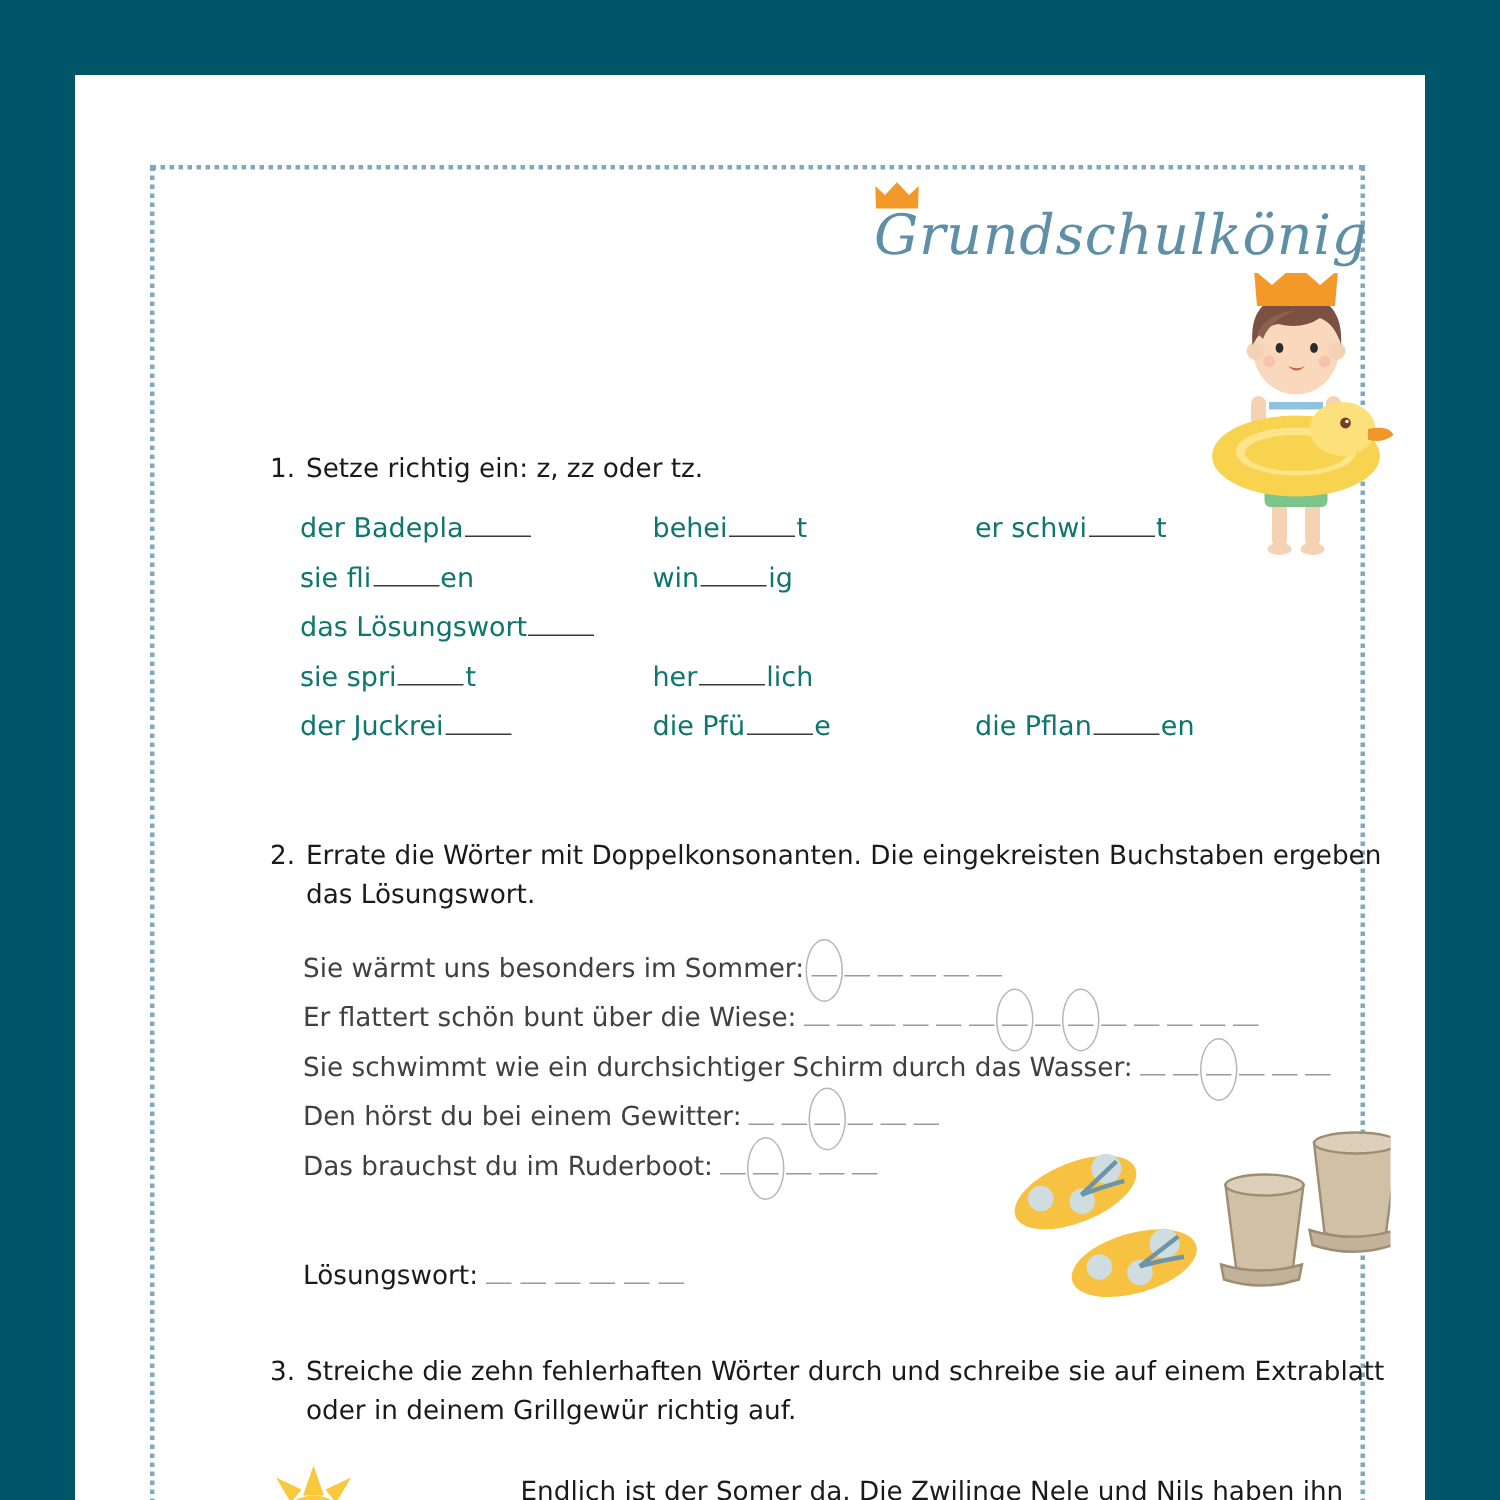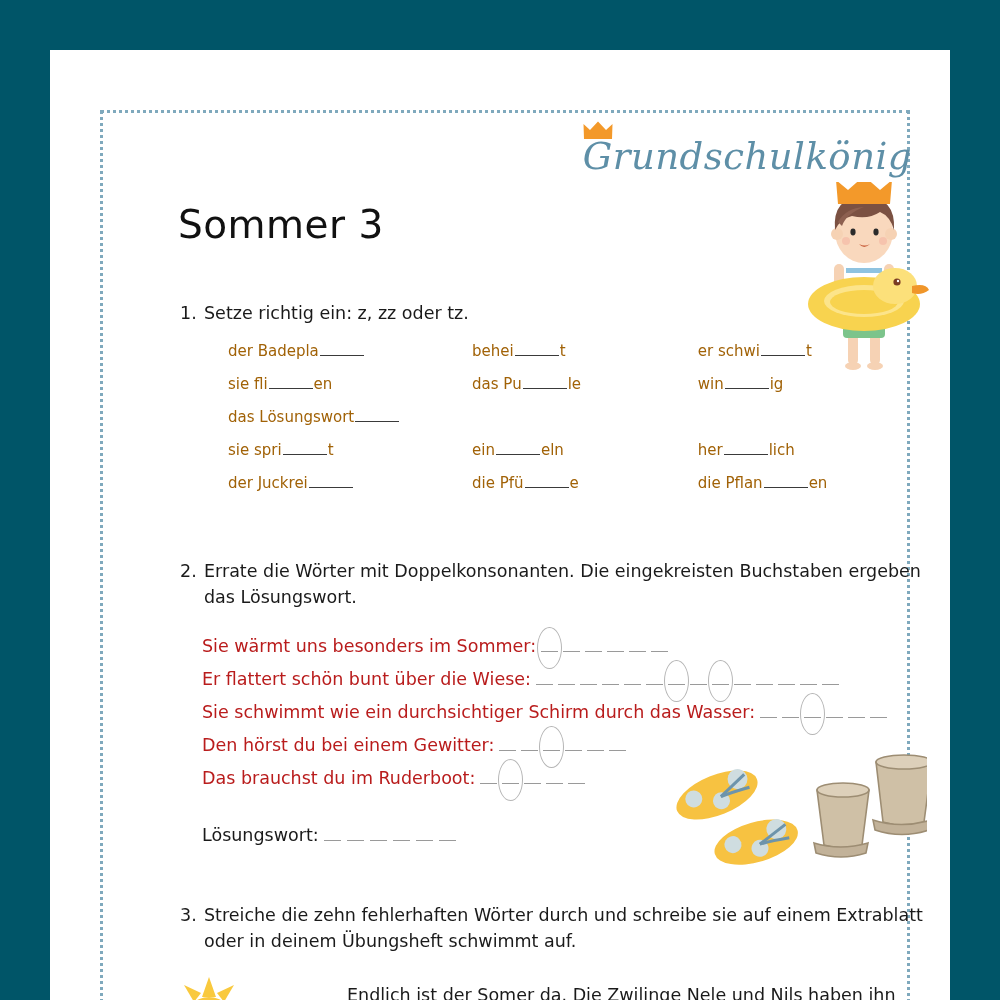--- a/index.html
+++ b/index.html
@@ -104,24 +104,23 @@
     left: 150px;
     top: 292px;
     width: 700px;
   }
   .wordrow {
     display: flex;
     height: 33px;
     align-items: baseline;
   }
   .wordcell {
-    font-size: 15px;
-    color: #a16207;
+    font-size: 18px;
+    color: #0f766e;
     white-space: nowrap;
-    margin-left: 28px;
   }
   .wordcell.c1 { width: 235px; }
   .wordcell.c2 { width: 215px; }
   .wordcell.c3 { width: 220px; }
 
   .blank {
     display: inline-block;
     border-bottom: 1.6px solid #3a3a3a;
     width: 44px;
     margin: 0 1px;
@@ -133,21 +132,21 @@
     position: absolute;
     left: 152px;
     top: 586px;
     width: 720px;
   }
   .riddle-row {
     position: relative;
     height: 33px;
     white-space: nowrap;
     font-size: 17.5px;
-    color: #b91c1c;
+    color: #404040;
   }
   .riddle-q { display: inline-block; }
   .dashes {
     display: inline-block;
     position: relative;
     vertical-align: baseline;
     margin-left: 5px;
   }
   .dash {
     display: inline-block;
@@ -162,21 +161,21 @@
     top: -24px;
     width: 25px;
     height: 42px;
     border: 1.4px solid #b5b5b5;
     border-radius: 50%;
   }
 
   .solution-row {
     position: absolute;
     left: 152px;
-    top: 775px;
+    top: 791px;
     font-size: 17.5px;
     color: #1a1a1a;
     white-space: nowrap;
   }
   .sol-dash {
     display: inline-block;
     width: 17px;
     border-bottom: 1.6px solid #9a9a9a;
     margin-right: 6px;
   }
@@ -207,44 +206,41 @@
 
     <div class="dotted-frame"></div>
 
     <div class="logo">
       <svg class="logo-crown" viewBox="0 0 30 20">
         <path d="M1 18 L0.5 3 L7 9 L15 0.5 L23 9 L29.5 3 L29 18 Z" fill="#f3992a"></path>
       </svg>
       <div class="logo-text">Grundschulkönig</div>
     </div>
 
-    <div class="page-title">Sommer 3</div>
 
     <div class="ex" id="ex1">
       <span class="ex-num">1.</span>
       <div class="ex-body">Setze richtig ein: z, zz oder tz.</div>
     </div>
 
     <div class="wordgrid" id="wordgrid">
         <div class="wordrow">
           <div class="wordcell c1"><span>der Badepla</span><span class="blank"></span></div>
           <div class="wordcell c2"><span>behei</span><span class="blank"></span><span>t</span></div>
           <div class="wordcell c3"><span>er schwi</span><span class="blank"></span><span>t</span></div>
         </div>
         <div class="wordrow">
           <div class="wordcell c1"><span>sie fli</span><span class="blank"></span><span>en</span></div>
-          <div class="wordcell c2"><span>das Pu</span><span class="blank"></span><span>le</span></div>
           <div class="wordcell c3"><span>win</span><span class="blank"></span><span>ig</span></div>
         </div>
         <div class="wordrow">
           <div class="wordcell c1"><span>das Lösungswort</span><span class="blank"></span></div>
         </div>
         <div class="wordrow">
           <div class="wordcell c1"><span>sie spri</span><span class="blank"></span><span>t</span></div>
-          <div class="wordcell c2"><span>ein</span><span class="blank"></span><span>eln</span></div>
           <div class="wordcell c3"><span>her</span><span class="blank"></span><span>lich</span></div>
         </div>
         <div class="wordrow">
           <div class="wordcell c1"><span>der Juckrei</span><span class="blank"></span></div>
           <div class="wordcell c2"><span>die Pfü</span><span class="blank"></span><span>e</span></div>
           <div class="wordcell c3"><span>die Pflan</span><span class="blank"></span><span>en</span></div>
         </div>
       </div>
 
     <div class="ex" id="ex2">
@@ -260,21 +256,21 @@
         <div class="riddle-row"><span class="riddle-q">Das brauchst du im Ruderboot:</span><span class="dashes"><span class="dash"></span><span class="dash"><span class="circ"></span></span><span class="dash"></span><span class="dash"></span><span class="dash"></span></span></div>
       </div>
 
     <div class="solution-row">
       <span>Lösungswort:</span>
       <span id="solution-dashes"><span class="sol-dash"></span><span class="sol-dash"></span><span class="sol-dash"></span><span class="sol-dash"></span><span class="sol-dash"></span><span class="sol-dash"></span></span>
     </div>
 
     <div class="ex" id="ex3">
       <span class="ex-num">3.</span>
-      <div class="ex-body">Streiche die zehn fehlerhaften Wörter durch und schreibe sie auf einem Extrablatt oder in deinem Übungsheft schwimmt auf.</div>
+      <div class="ex-body">Streiche die zehn fehlerhaften Wörter durch und schreibe sie auf einem Extrablatt oder in deinem Grillgewür richtig auf.</div>
     </div>
 
     <div class="story">Endlich ist der Somer da. Die Zwilinge Nele und Nils haben ihn schon sehnsüchtig erwartet. Jezt ist es so heiß, dass sie jeden Tag</div>
 
     <svg class="ill" id="boy-illustration" viewBox="0 0 140 190">
 
       <rect x="50" y="150" width="10" height="33" rx="5" fill="#f6d2b4"></rect>
       <rect x="72" y="150" width="10" height="33" rx="5" fill="#f6d2b4"></rect>
       <ellipse cx="55" cy="184" rx="8" ry="4" fill="#f6d2b4"></ellipse>
       <ellipse cx="77" cy="184" rx="8" ry="4" fill="#f6d2b4"></ellipse>

